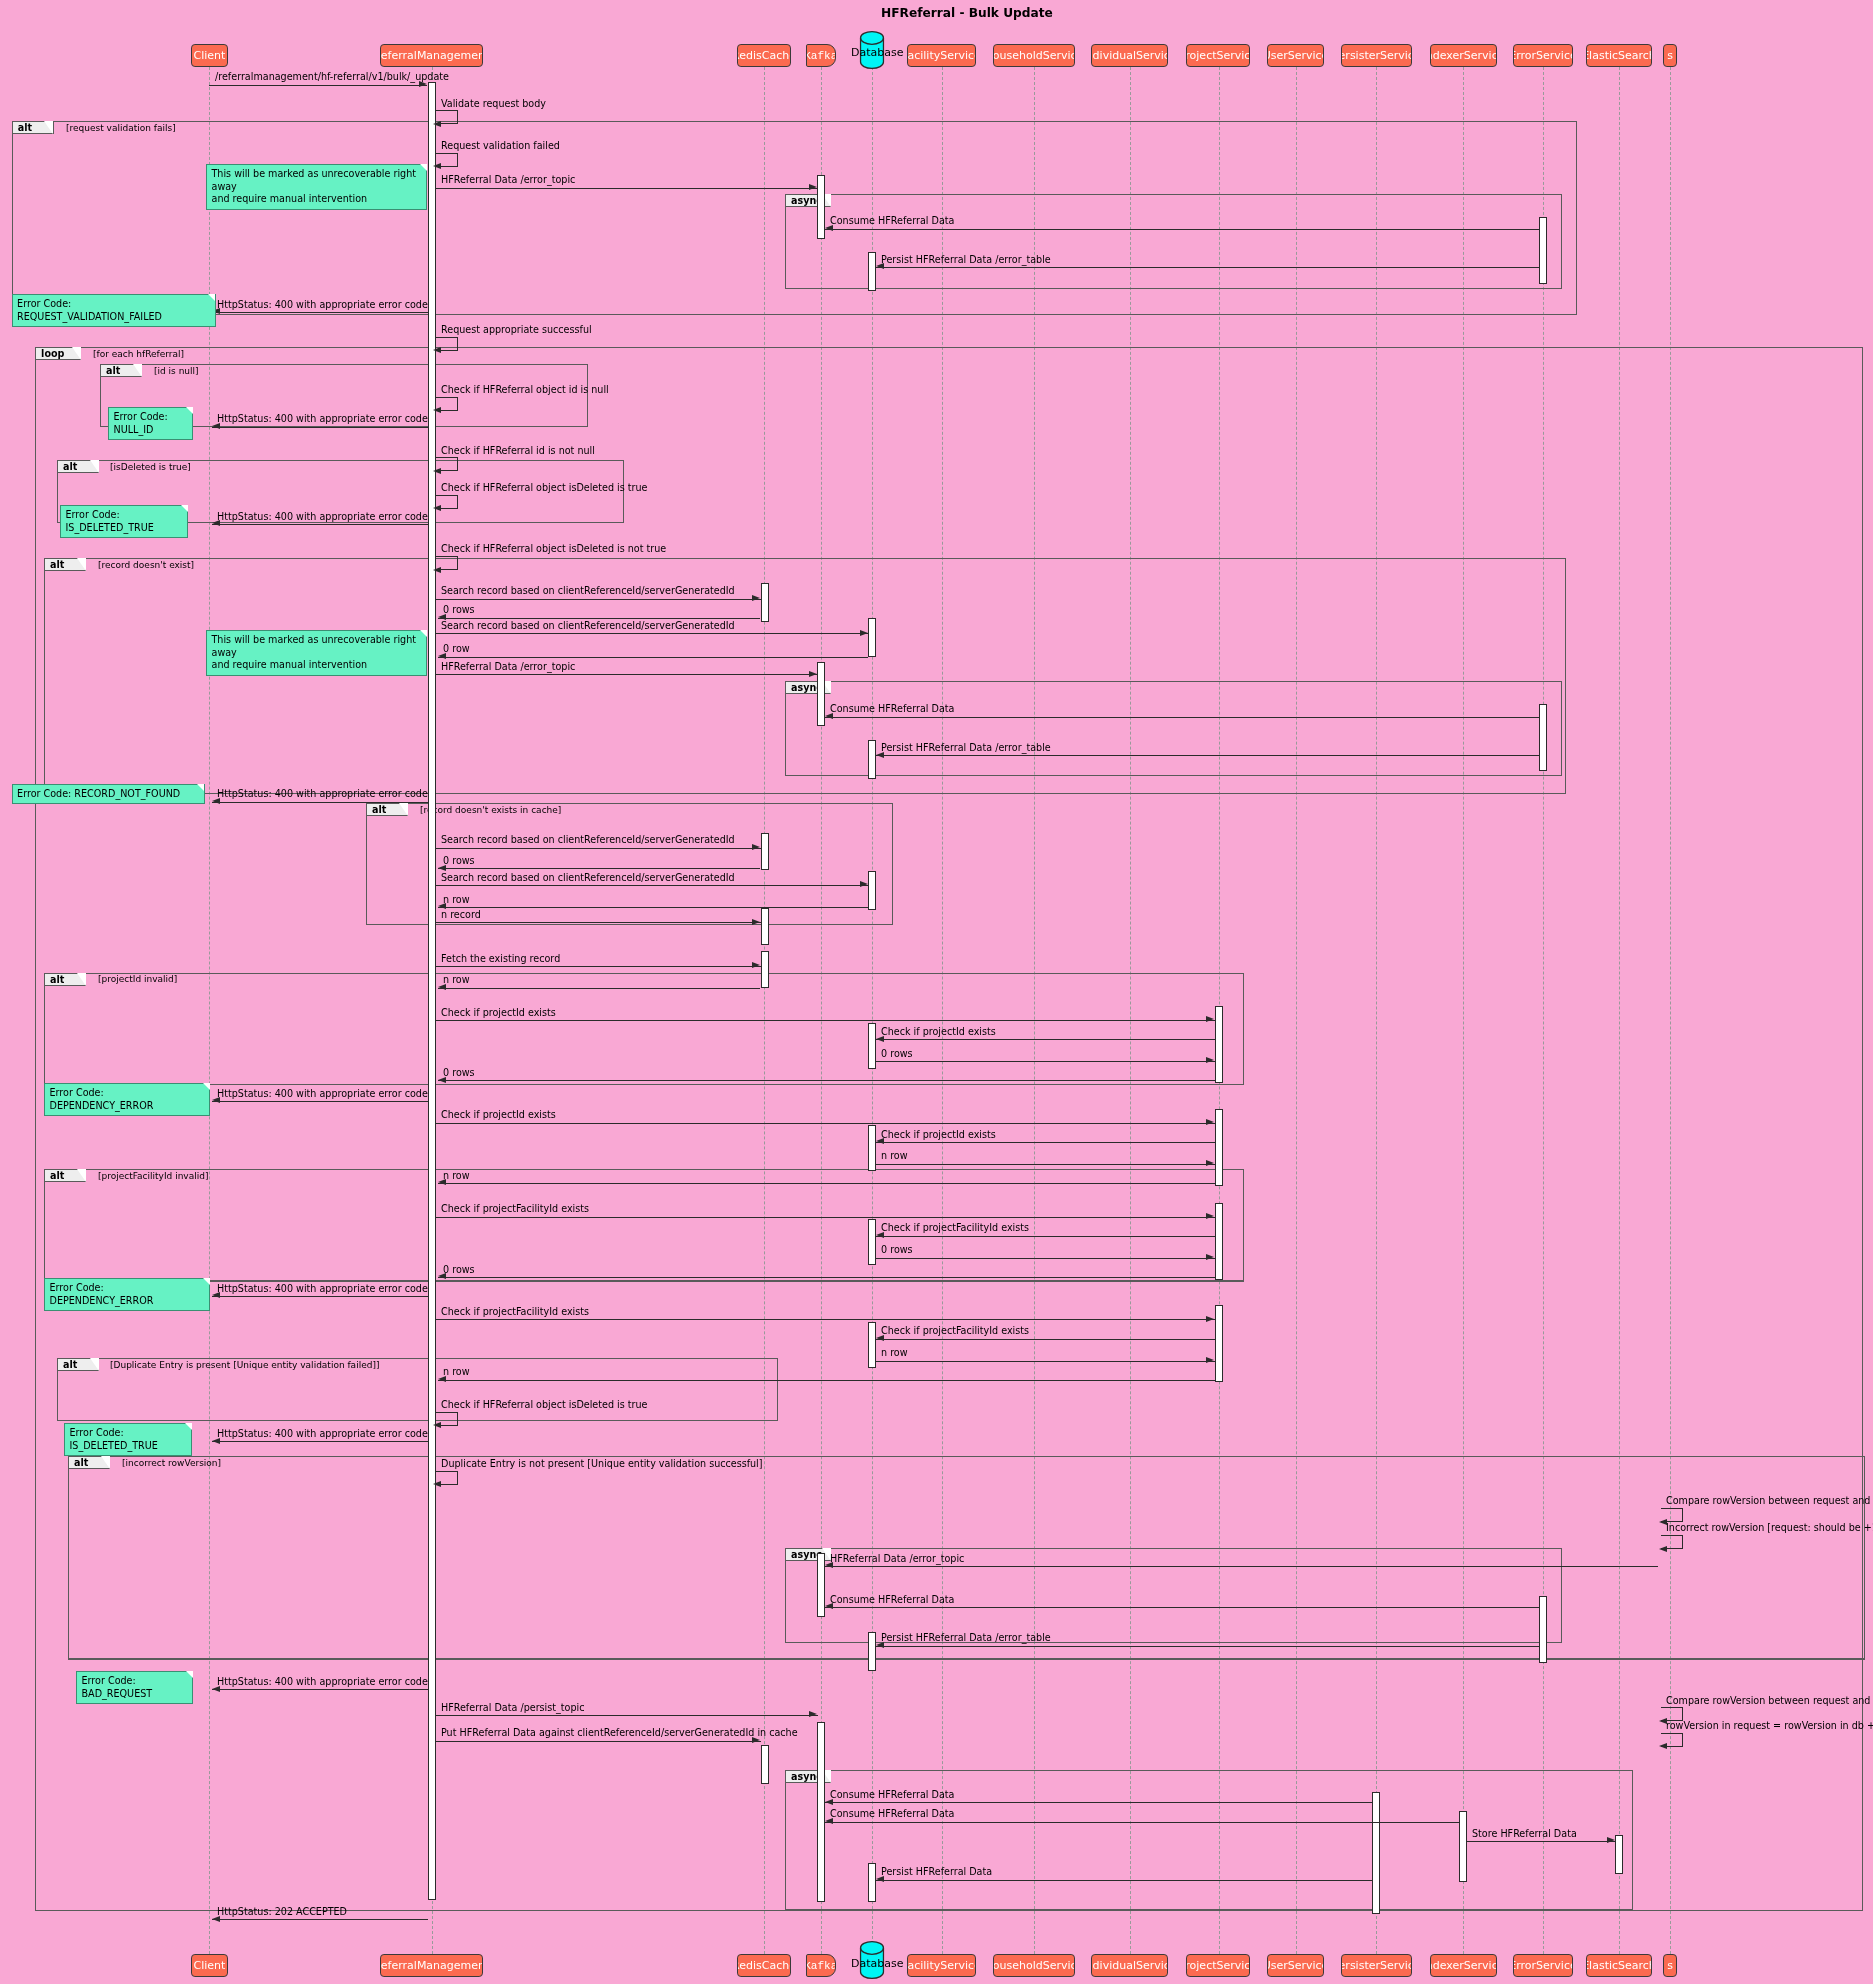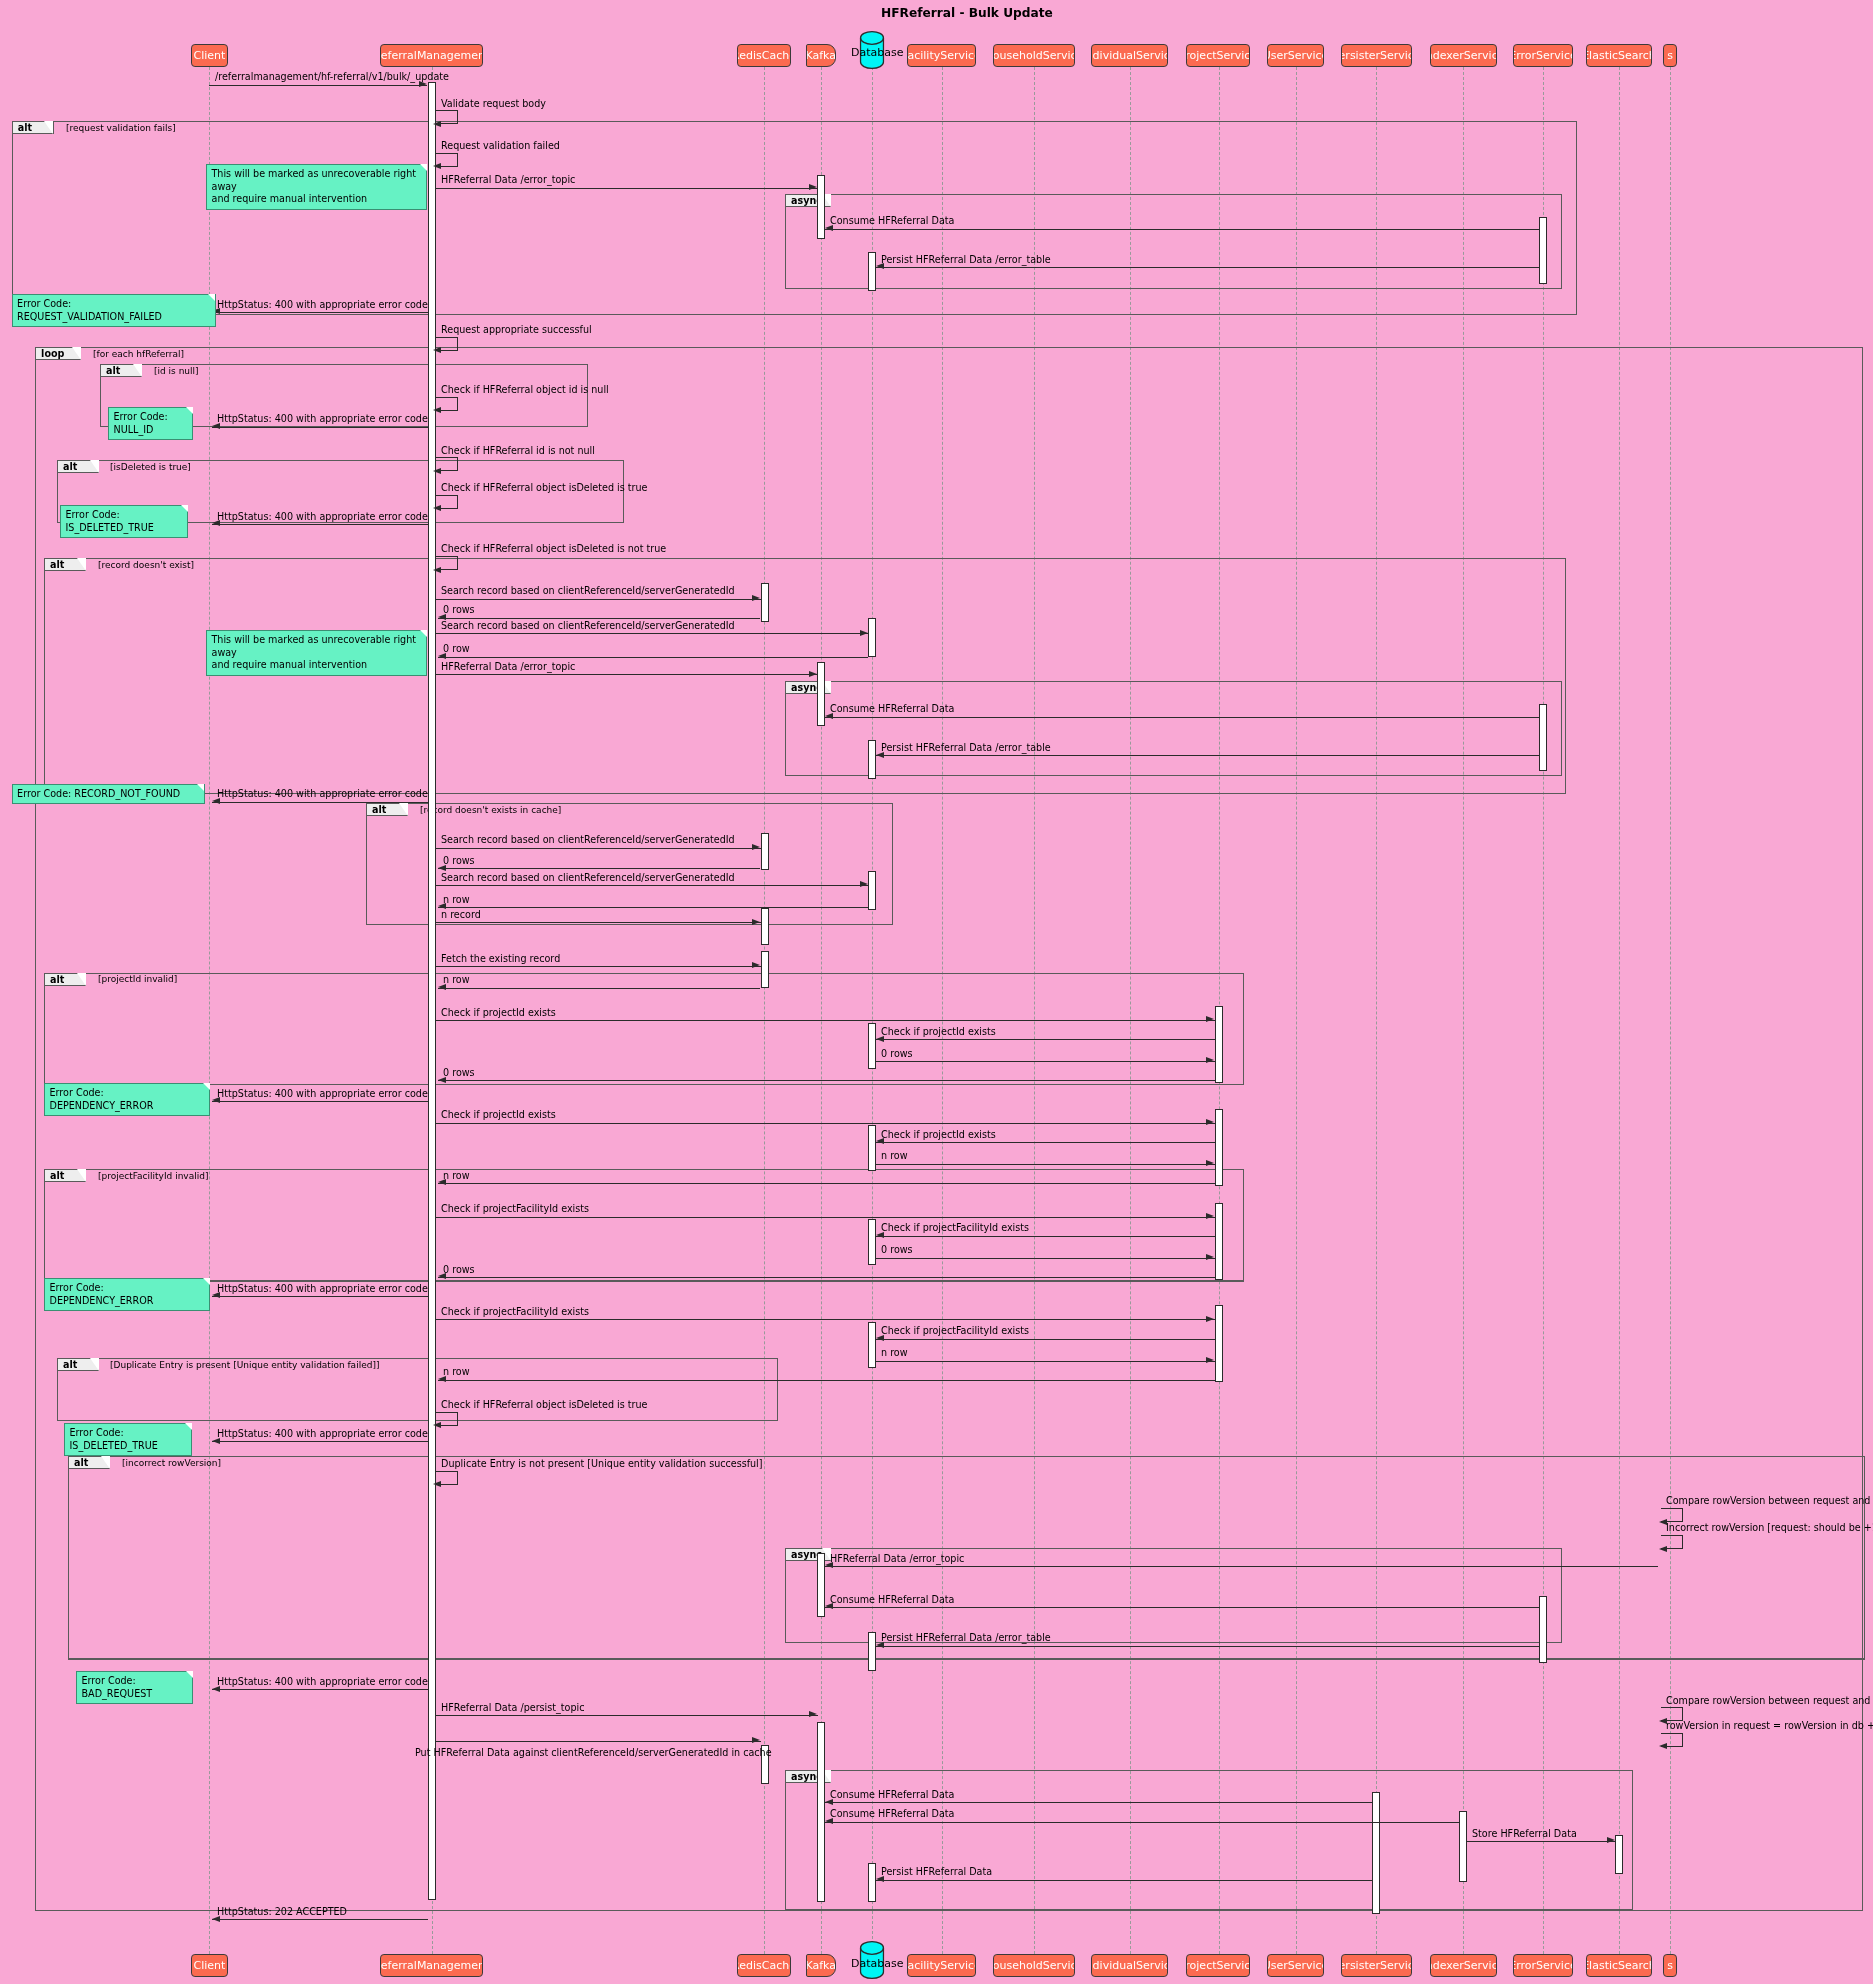--- a/index.html
+++ b/index.html
@@ -7,21 +7,21 @@
   #canvas{position:relative;width:1874px;height:1985px;background:#f9a8d4;overflow:hidden;}
 
   .title{position:absolute;font-weight:bold;font-size:12.2px;color:#000;white-space:nowrap;}
 
   
   .pbox{position:absolute;background:#FB6A50;border:1.3px solid #3a3a3a;border-radius:3.9px;
         color:#ffffff;font-size:11px;display:flex;align-items:center;justify-content:center;
         box-sizing:border-box;white-space:nowrap;overflow:hidden;}
   .qbox{position:absolute;background:#FB6A50;border:1.3px solid #3a3a3a;border-radius:1.9px 9px 9px 1.9px;
         color:#ffffff;font-size:11px;display:flex;align-items:center;justify-content:center;
-        box-sizing:border-box;white-space:nowrap;overflow:hidden;}
+        box-sizing:border-box;white-space:nowrap;overflow:hidden;font-family:Liberation Mono, monospace;}
   .dbicon{position:absolute;}
   .dblabel{position:absolute;font-size:11px;color:#000;white-space:nowrap;}
 
   
   .lifeline{position:absolute;width:0;border-left:1.3px dashed #9a9a9a;}
   
   .act{position:absolute;background:#ffffff;border:0.6px solid #2b2b2b;box-sizing:border-box;}
 
   
   .msgline{position:absolute;height:0;border-top:1px solid #2b2b2b;}
@@ -387,21 +387,21 @@
       <div class="arrowL" style="left: 1659px; top: 1718px;"></div>
       <div class="msglabel" style="left: 1666px; top: 1695px;">Compare rowVersion between request and db</div>
       <div class="selfbox" style="left: 1661px; top: 1733px; width: 22px; height: 14px;"></div>
       <div class="arrowL" style="left: 1659px; top: 1743px;"></div>
       <div class="msglabel" style="left: 1666px; top: 1720px;">rowVersion in request = rowVersion in db + 1</div>
       <div class="msgline" style="left: 436px; top: 1715px; width: 382px;"></div>
       <div class="arrowR" style="left: 809px; top: 1711px;"></div>
       <div class="msglabel" style="left: 441px; top: 1702px;">HFReferral Data /persist_topic</div>
       <div class="msgline" style="left: 436px; top: 1741px; width: 325px;"></div>
       <div class="arrowR" style="left: 752px; top: 1737px;"></div>
-      <div class="msglabel" style="left: 415px; top: 1727px; margin-top: 20px;">Put HFReferral Data against clientReferenceId/serverGeneratedId in cache</div>
+      <div class="msglabel" style="left: 441px; top: 1727px;">Put HFReferral Data against clientReferenceId/serverGeneratedId in cache</div>
       <div class="msgline" style="left: 825px; top: 1802px; width: 547px;"></div>
       <div class="arrowL" style="left: 825px; top: 1799px;"></div>
       <div class="msglabel" style="left: 830px; top: 1789px;">Consume HFReferral Data</div>
       <div class="msgline" style="left: 825px; top: 1822px; width: 635px;"></div>
       <div class="arrowL" style="left: 825px; top: 1818px;"></div>
       <div class="msglabel" style="left: 830px; top: 1808px;">Consume HFReferral Data</div>
       <div class="msgline" style="left: 1467px; top: 1841px; width: 148px;"></div>
       <div class="arrowR" style="left: 1607px; top: 1837px;"></div>
       <div class="msglabel" style="left: 1472px; top: 1828px;">Store HFReferral Data</div>
       <div class="msgline" style="left: 876px; top: 1880px; width: 496px;"></div>

